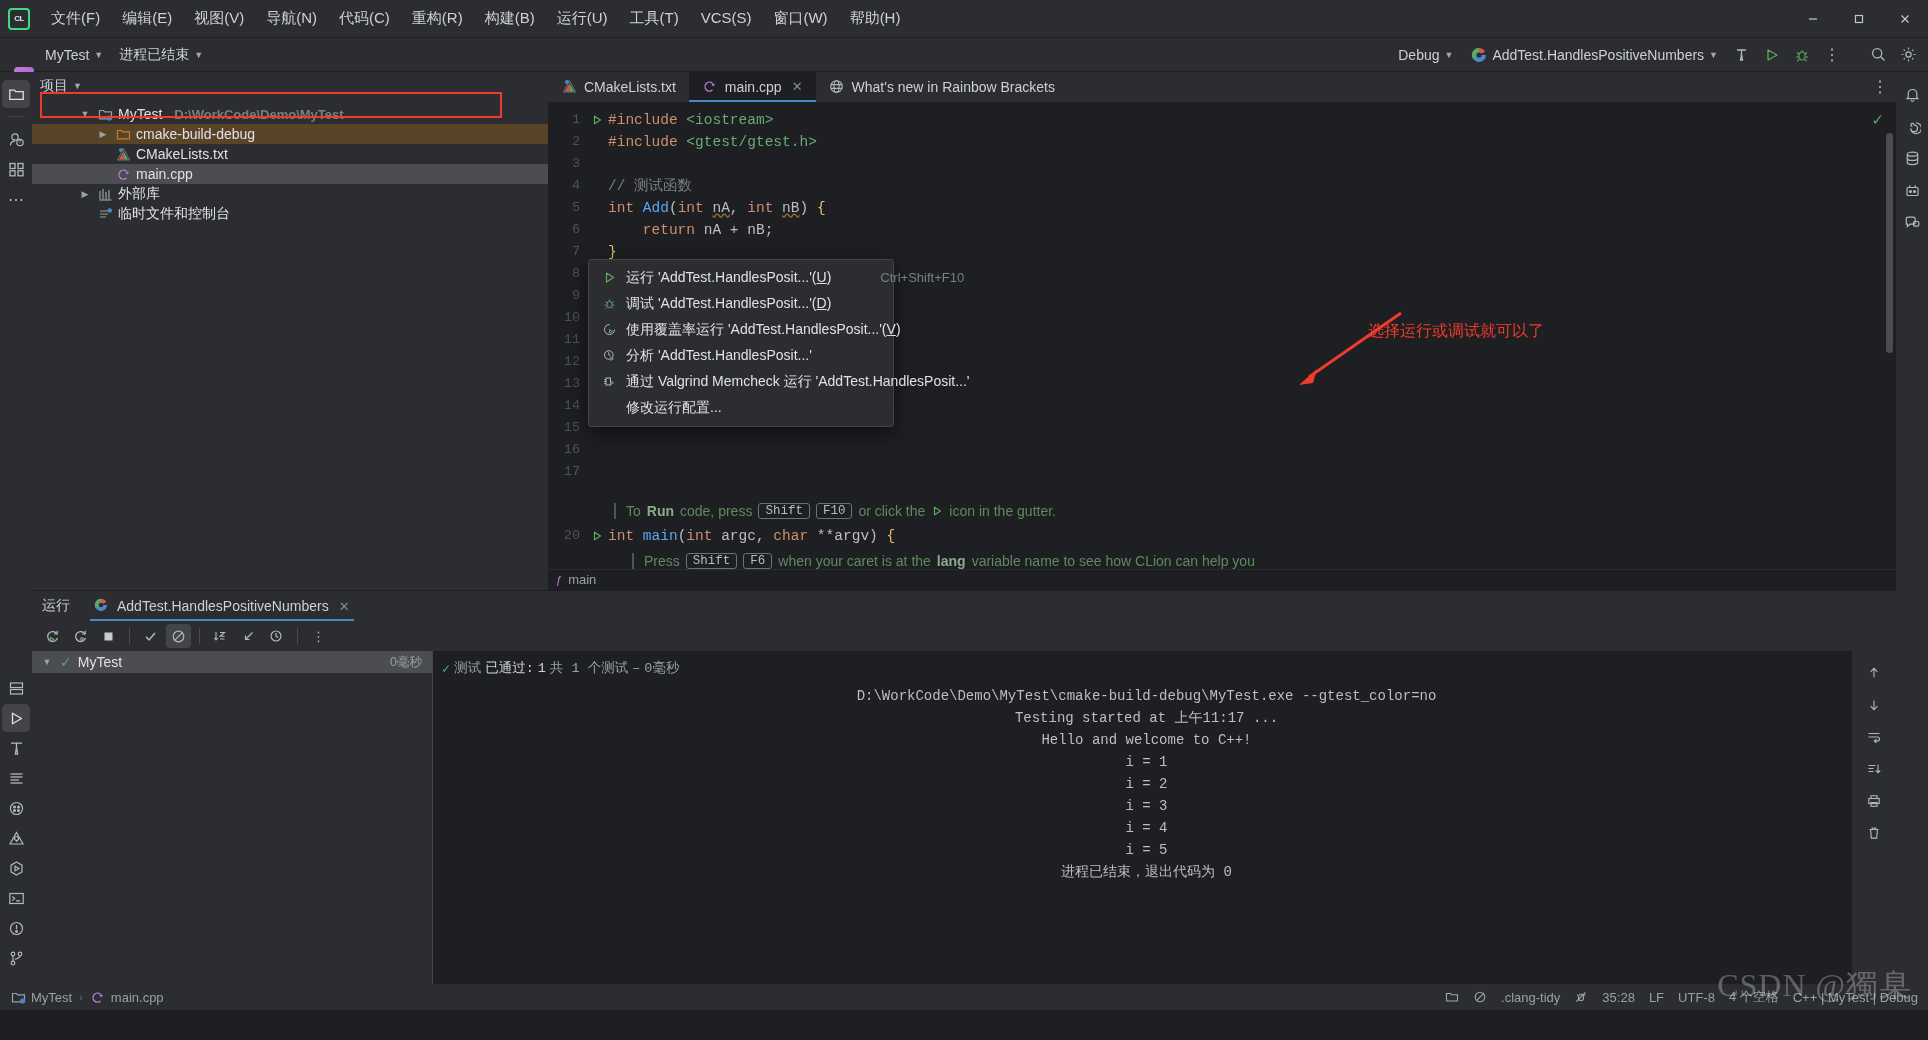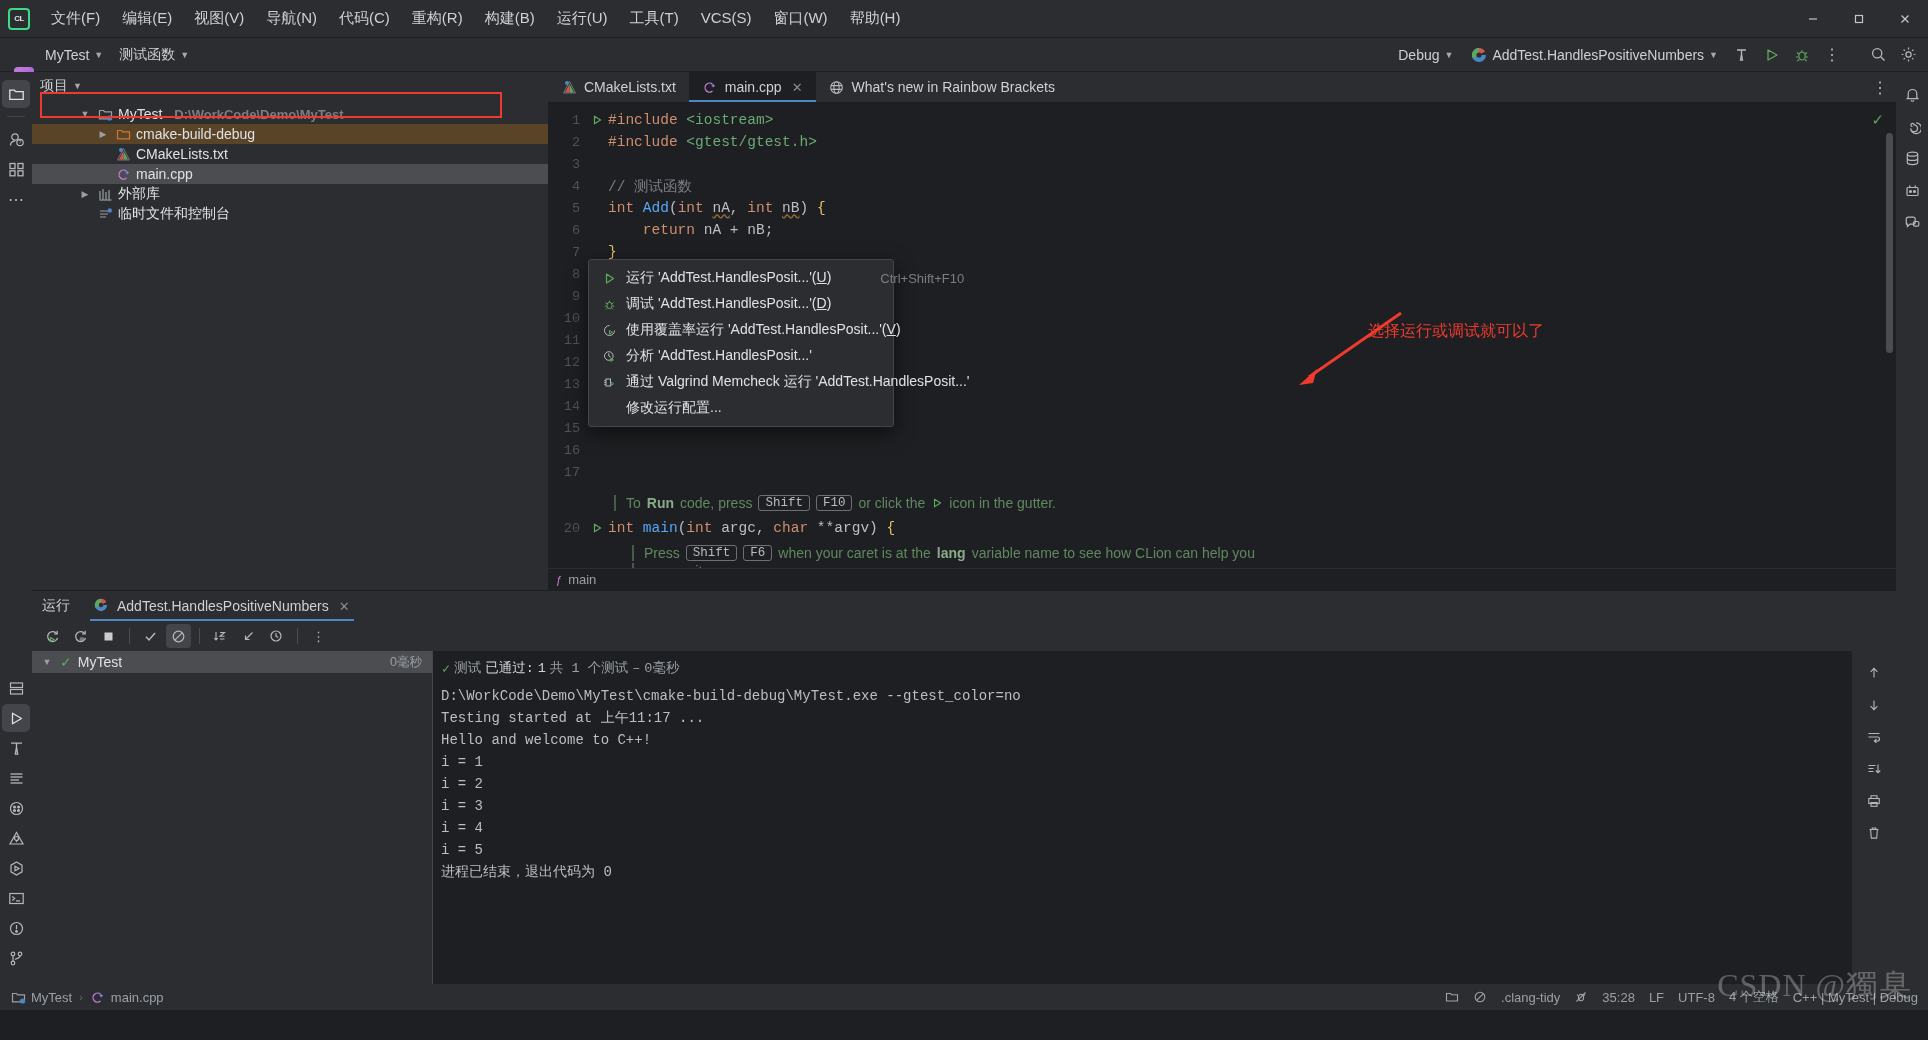--- a/index.html
+++ b/index.html
@@ -133,21 +133,21 @@
   .rw-ico.toggled { background: #43454a; }
   .rw-sep { width: 1px; height: 16px; background: #4a4c50; margin: 0 5px; }
 
   .rw-body { flex: 1 1 auto; display: flex; min-height: 0; position: relative; }
   .testtree { width: 400px; flex: 0 0 400px; background: #2b2d30; }
   .tt-row { display: flex; align-items: center; height: 22px; gap: 6px; font-size: 14px; padding-left: 8px; }
   .tt-row.sel { background: #4b4d51; }
   .tt-time { margin-left: auto; color: #9aa0a6; font-size: 12.5px; padding-right: 10px; }
   .splitv { width: 1px; background: #43454a; }
   .console { flex: 1 1 auto; background: #1e1f22; padding: 8px 0 0 8px; font-family: "Liberation Mono", monospace; font-size: 14px; color: #bcbec4; overflow: hidden; }
-  .cons-line { height: 22px; line-height: 22px; white-space: pre; }
+  .cons-line { height: 22px; line-height: 22px; white-space: pre; text-align: center; }
   .statline { display: flex; align-items: center; gap: 4px; font-size: 13.5px; height: 22px; padding-left: 10px; }
   .statline .ok { color: #5fa85f; }
   .stat-pass { color: #9aa0a6; }
   .stat-num { color: #cfd2d6; }
 
   .rw-rail { width: 44px; flex: 0 0 44px; background: #2b2d30; display: flex; flex-direction: column; align-items: center; padding-top: 10px; gap: 8px; }
   .rw-rail .rw-ico { width: 26px; height: 24px; }
 
   
   .redbox { position: absolute; border: 2px solid #ef3b2e; pointer-events: none; z-index: 30; }
@@ -210,21 +210,21 @@
     </div>
   </div>
 
   <div class="toolbar">
     <div class="tb-chip">
       <span class="proj-badge">MT</span>
       <span>MyTest</span>
       <span class="chev">▼</span>
     </div>
     <div class="tb-chip">
-      <span>测试函数</span>
+      <span>进程已结束</span>
       <span class="chev">▼</span>
     </div>
 
     <div class="tb-right">
       <div class="tb-chip">
         <span>Debug</span>
         <span class="chev">▼</span>
       </div>
       <div class="tb-chip">
         <span class="gtest-ico">
@@ -572,21 +572,21 @@
                   <span class="gut"></span>
                   <span class="ctext"></span>
                 </div>
                 <div class="cline">
                   <span class="lnum">17</span>
                   <span class="gut"></span>
                   <span class="ctext"></span>
                 </div>
               </div>
 
-            <div style="padding-left:60px; margin-top:12px;">
+            <div style="padding-left:60px; margin-top:20px;">
               <div class="hint hintbar">
                 <span>To </span>
                   <span class="bold">Run</span>
                   <span> code, press </span>
                 <span class="kbd">Shift</span>
                 <span class="kbd">F10</span>
                 <span> or click the </span>
                 <svg width="12" height="12" viewBox="0 0 12 12">
                     <path d="M3.5 2.2l6 3.8-6 3.8z" fill="none" stroke="#5fa85f" stroke-width="1.1" stroke-linejoin="round"></path>
                   </svg>

